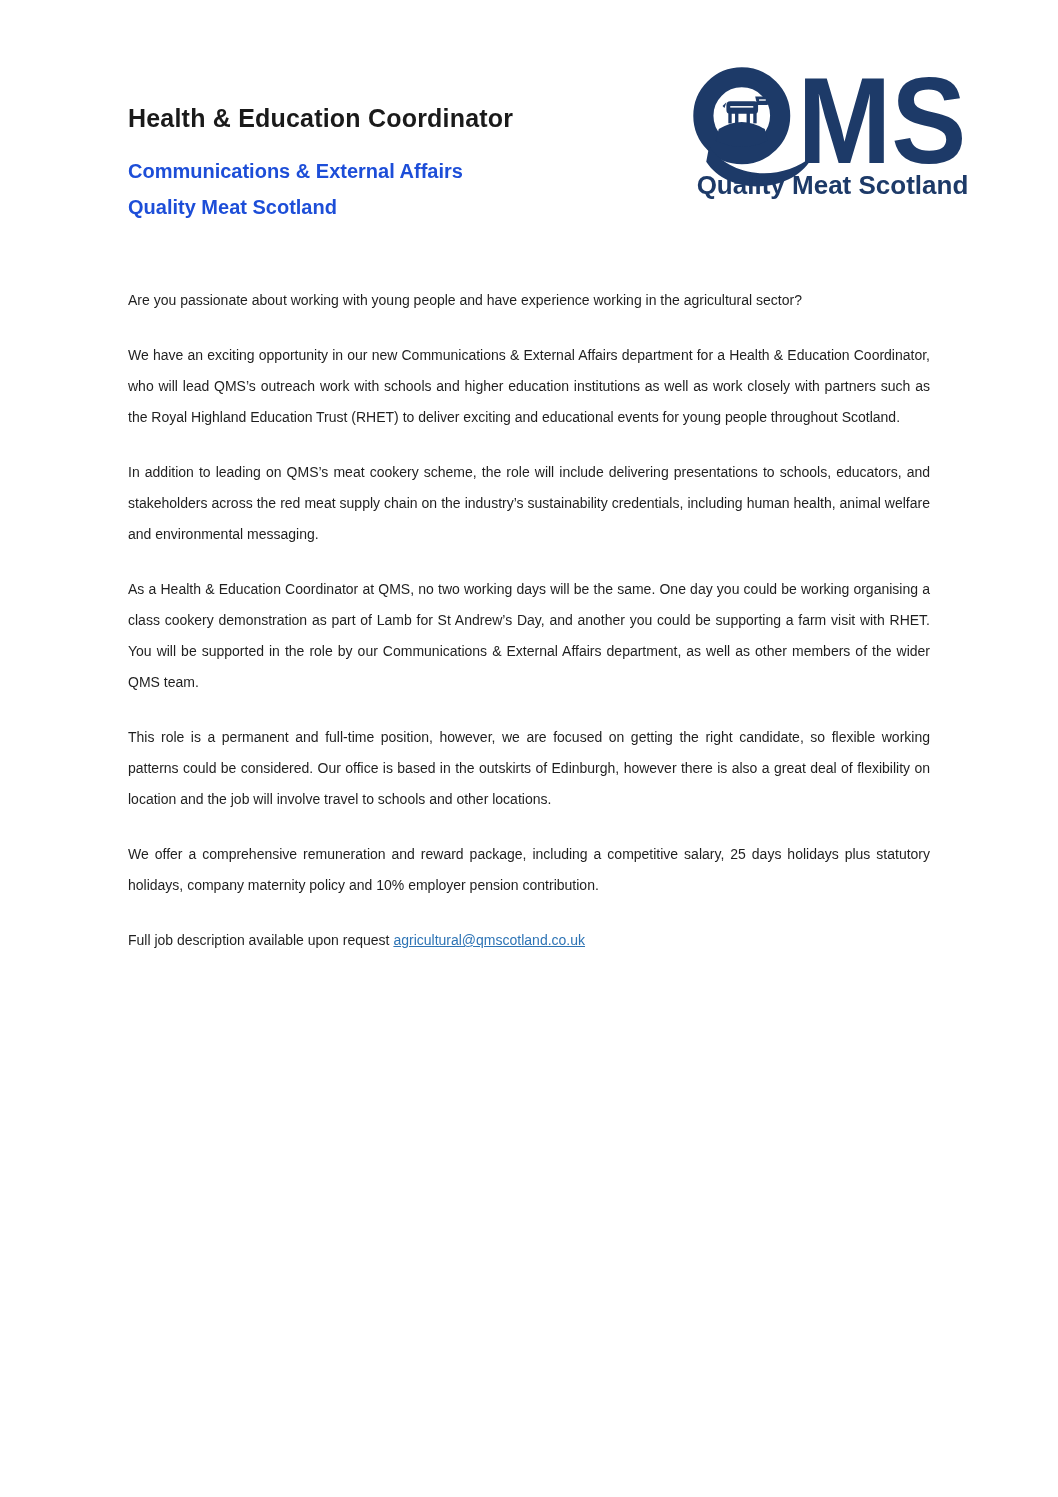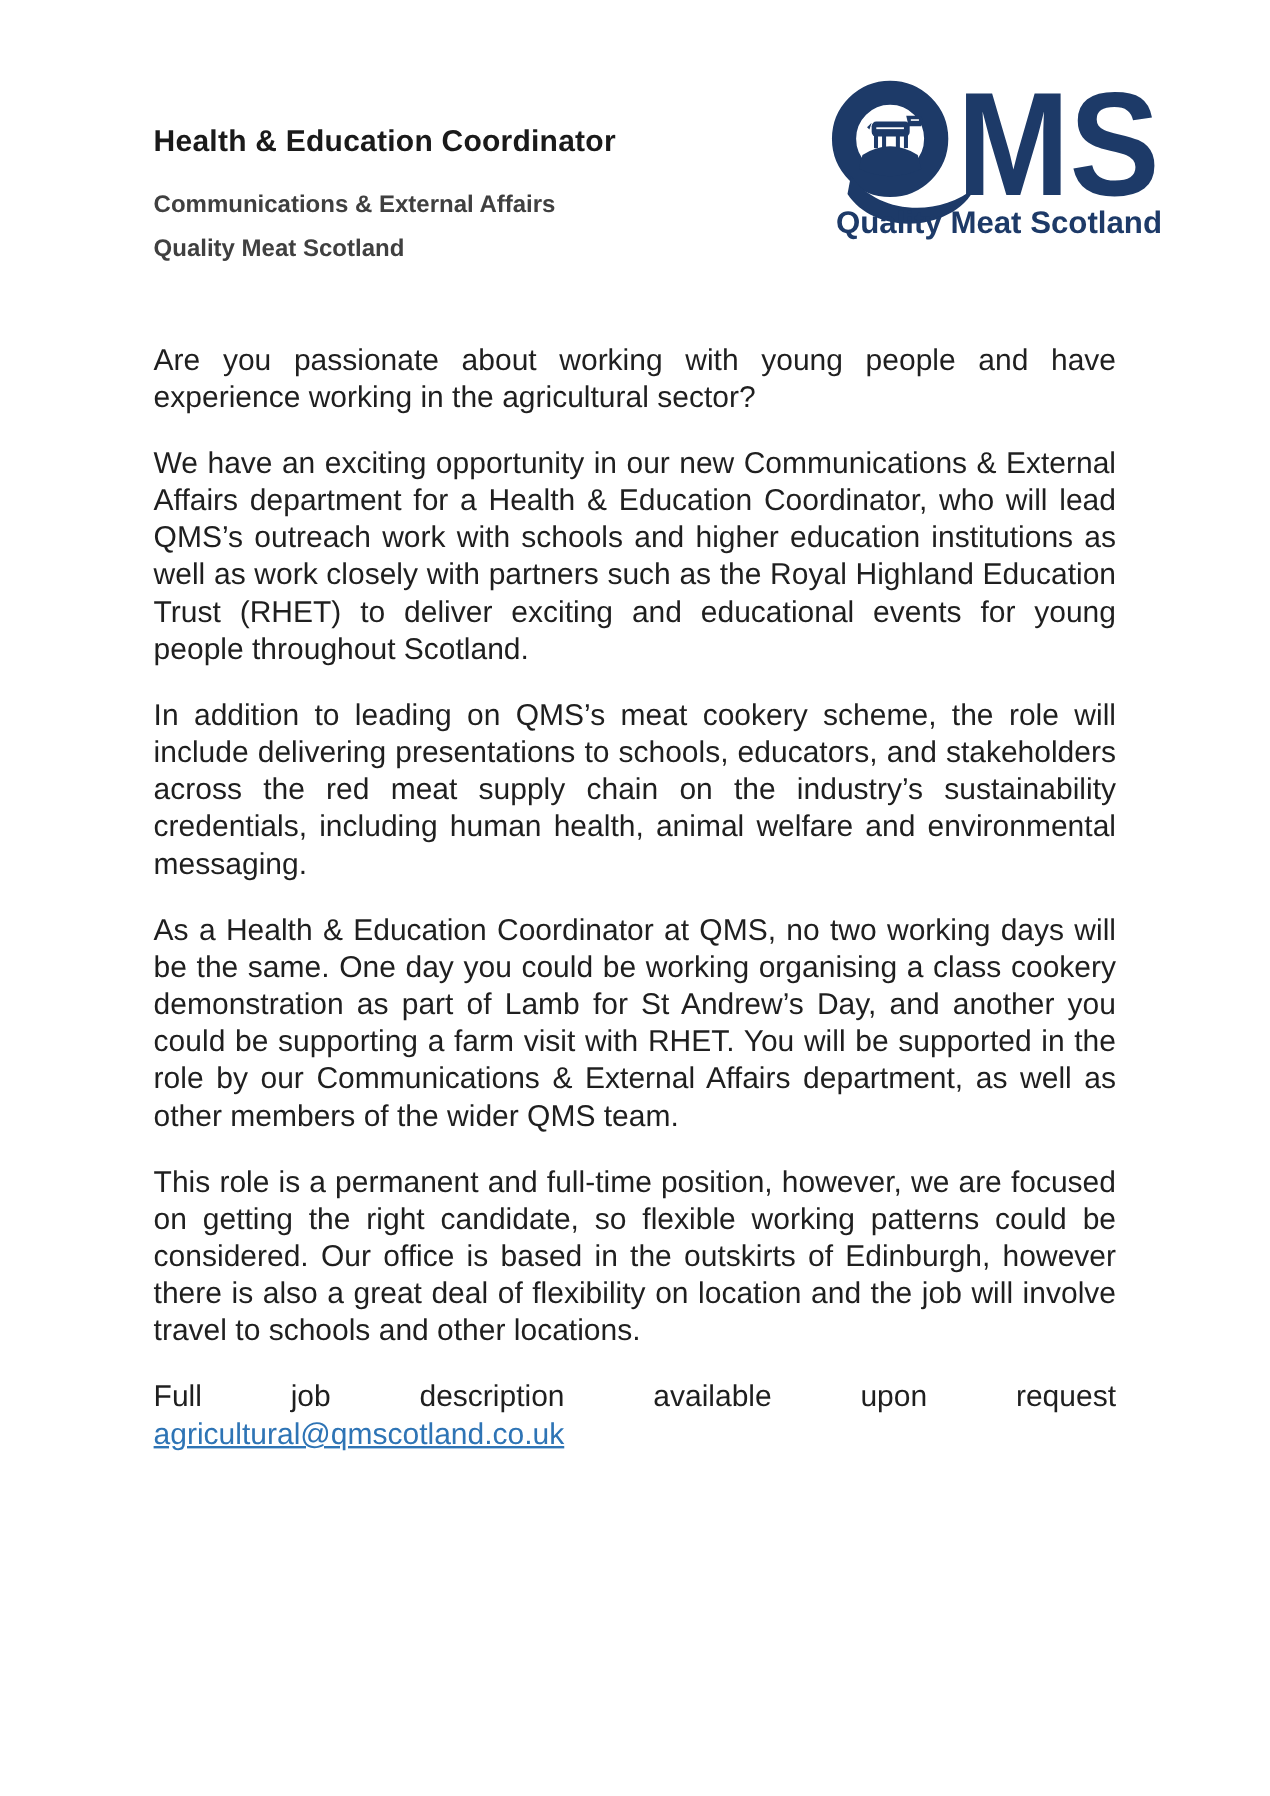--- a/index.html
+++ b/index.html
@@ -25,32 +25,32 @@
     font-size: 25px;
     font-weight: bold;
     letter-spacing: 0.2px;
     margin-bottom: 20px;
     color: #1a1a1a;
   }
   .doc-subtitle {
     font-size: 20px;
     font-weight: bold;
     line-height: 36px;
-    color: #404040;
+    color: #1d4ed8;
   }
   .logo {
     position: absolute;
     top: -44px;
     right: -46px;
     width: 288px;
     height: auto;
   }
   .body-text { margin-top: 60px; }
   .body-text p {
-    font-size: 25px;
+    font-size: 14px;
     line-height: 31px;
     margin-bottom: 24px;
     text-align: justify;
     text-justify: inter-word;
   }
   .closing { text-align: left; }
   .email-link {
     color: var(--link-blue, #2E74B5);
     text-decoration: underline;
     cursor: pointer;
@@ -93,18 +93,19 @@
       <text x="9" y="140" font-family="Liberation Sans, sans-serif" font-size="27" font-weight="bold" textLength="283" lengthAdjust="spacingAndGlyphs" style="fill:var(--logo-navy,#1d3a68)">Quality Meat Scotland</text>
     </svg>
   </div>
 
   <div class="body-text">
     <p>Are you passionate about working with young people and have experience working in the agricultural sector?</p>
     <p>We have an exciting opportunity in our new Communications &amp; External Affairs department for a Health &amp; Education Coordinator, who will lead QMS’s outreach work with schools and higher education institutions as well as work closely with partners such as the Royal Highland Education Trust (RHET) to deliver exciting and educational events for young people throughout Scotland.</p>
     <p>In addition to leading on QMS’s meat cookery scheme, the role will include delivering presentations to schools, educators, and stakeholders across the red meat supply chain on the industry’s sustainability credentials, including human health, animal welfare and environmental messaging.</p>
     <p>As a Health &amp; Education Coordinator at QMS, no two working days will be the same. One day you could be working organising a class cookery demonstration as part of Lamb for St Andrew’s Day, and another you could be supporting a farm visit with RHET. You will be supported in the role by our Communications &amp; External Affairs department, as well as other members of the wider QMS team.</p>
     <p>This role is a permanent and full-time position, however, we are focused on getting the right candidate, so flexible working patterns could be considered. Our office is based in the outskirts of Edinburgh, however there is also a great deal of flexibility on location and the job will involve travel to schools and other locations.</p>
+    <p>We offer a comprehensive remuneration and reward package, including a competitive salary, 25 days holidays plus statutory holidays, company maternity policy and 10% employer pension contribution.</p>
     <p class="closing">
       <span>Full job description available upon request </span><a class="email-link">agricultural@qmscotland.co.uk</a>
     </p>
   </div>
 
 </div>
 
 </body></html>

